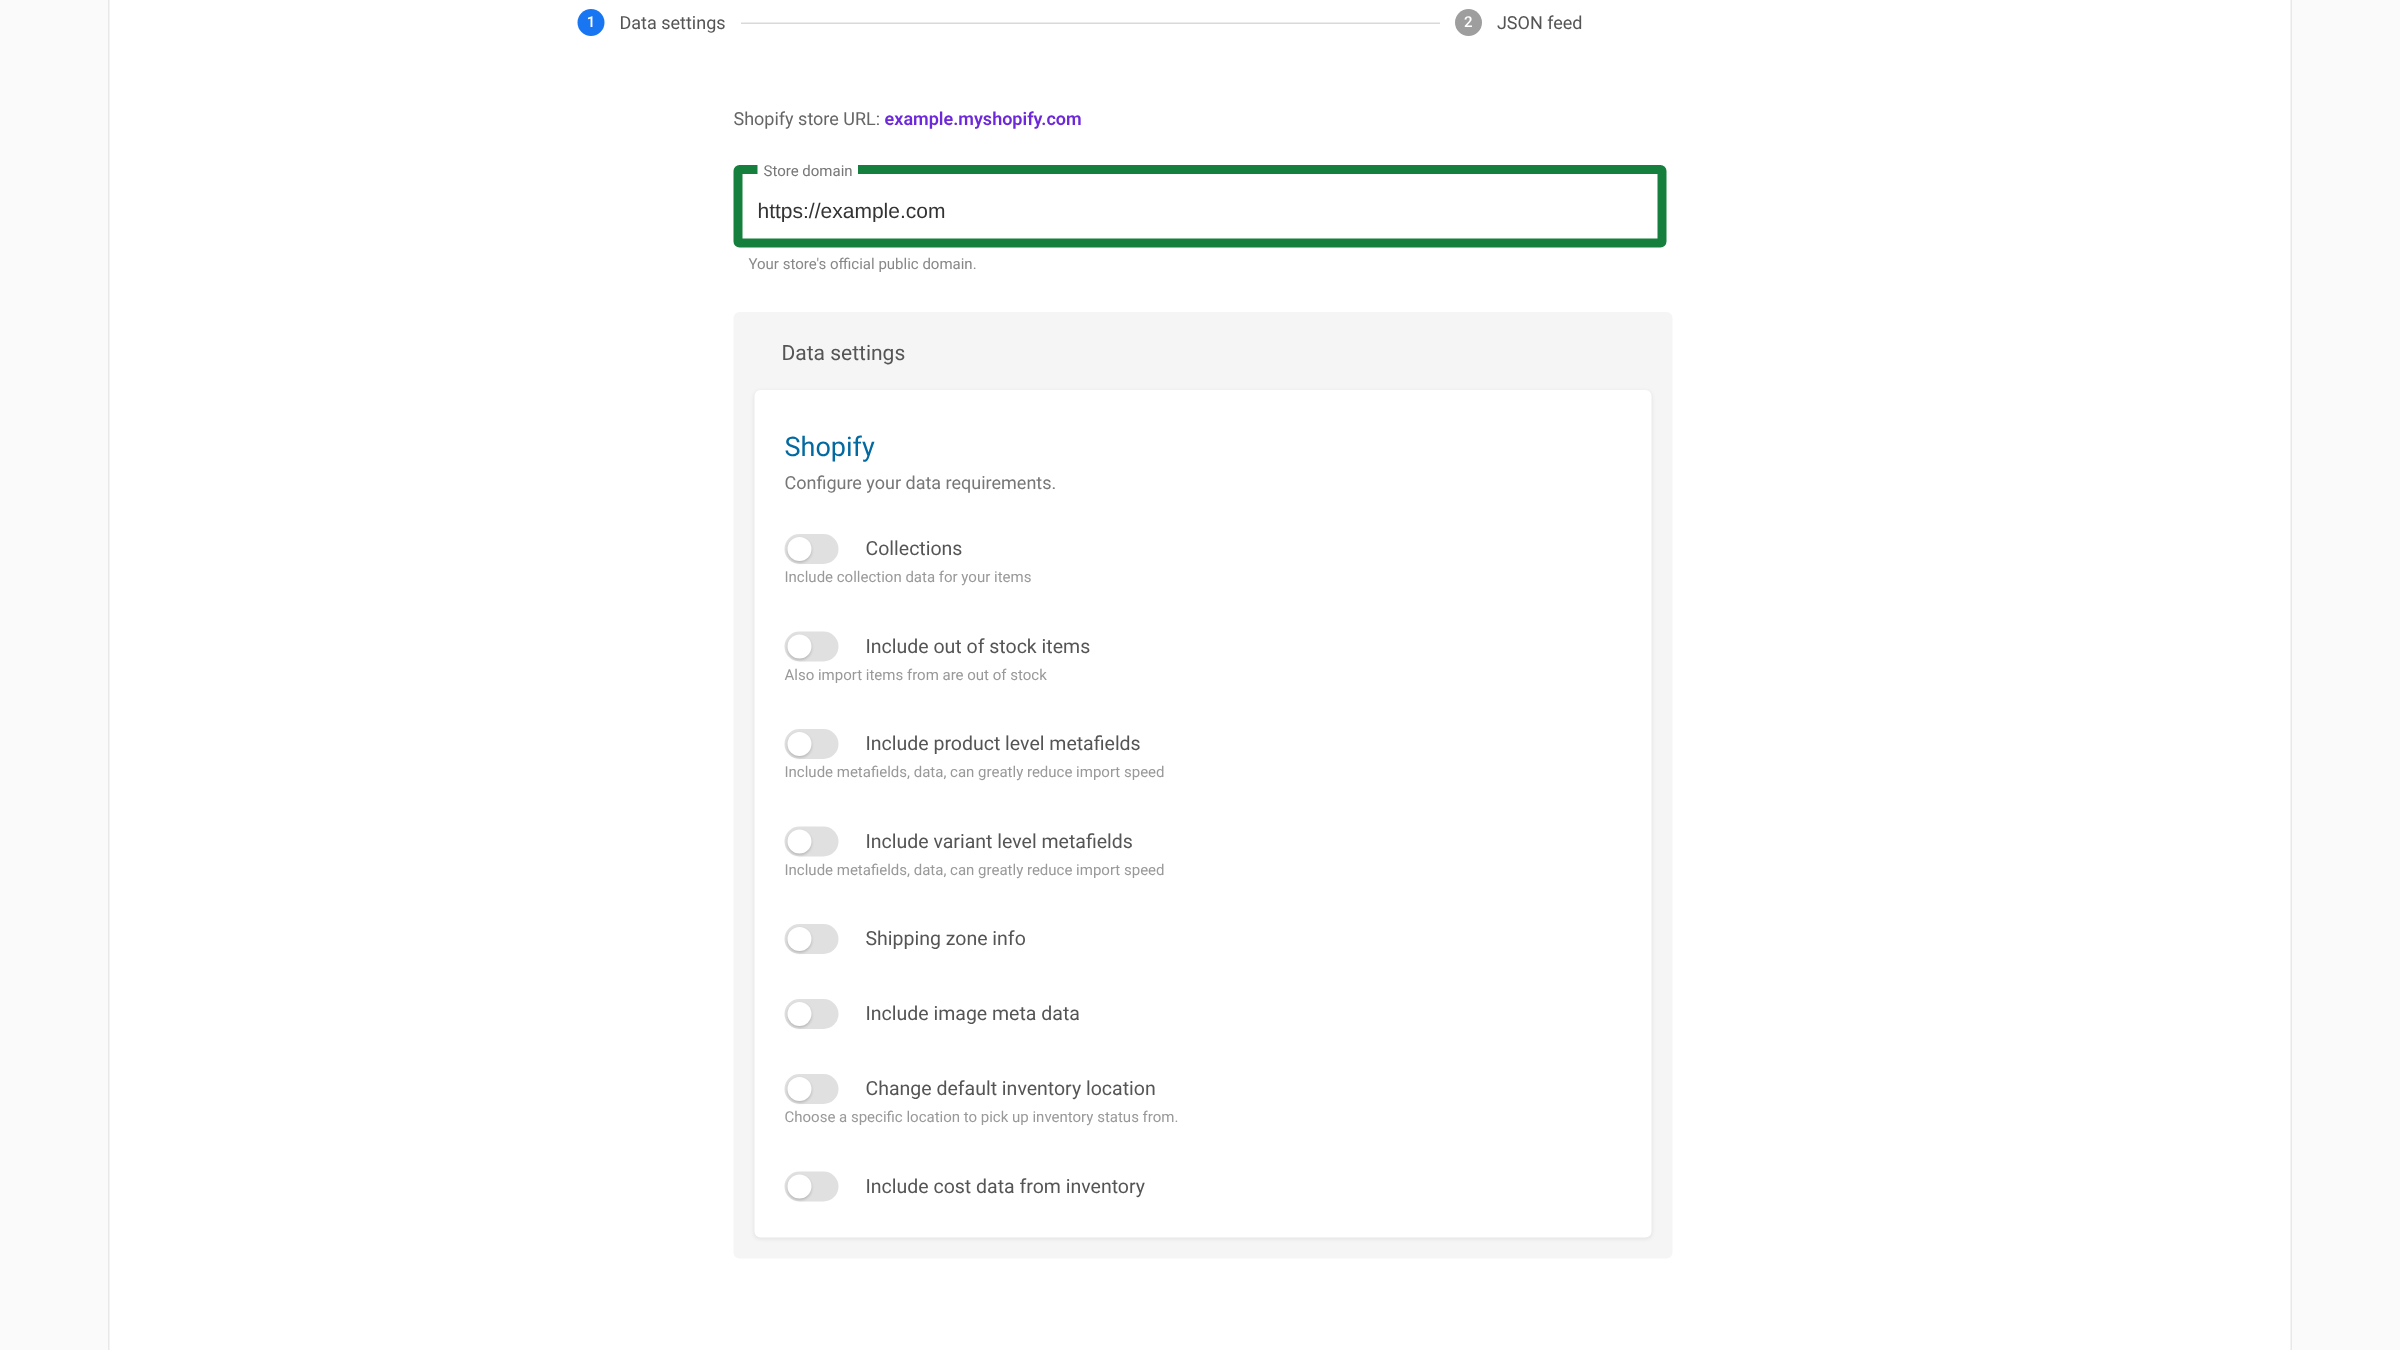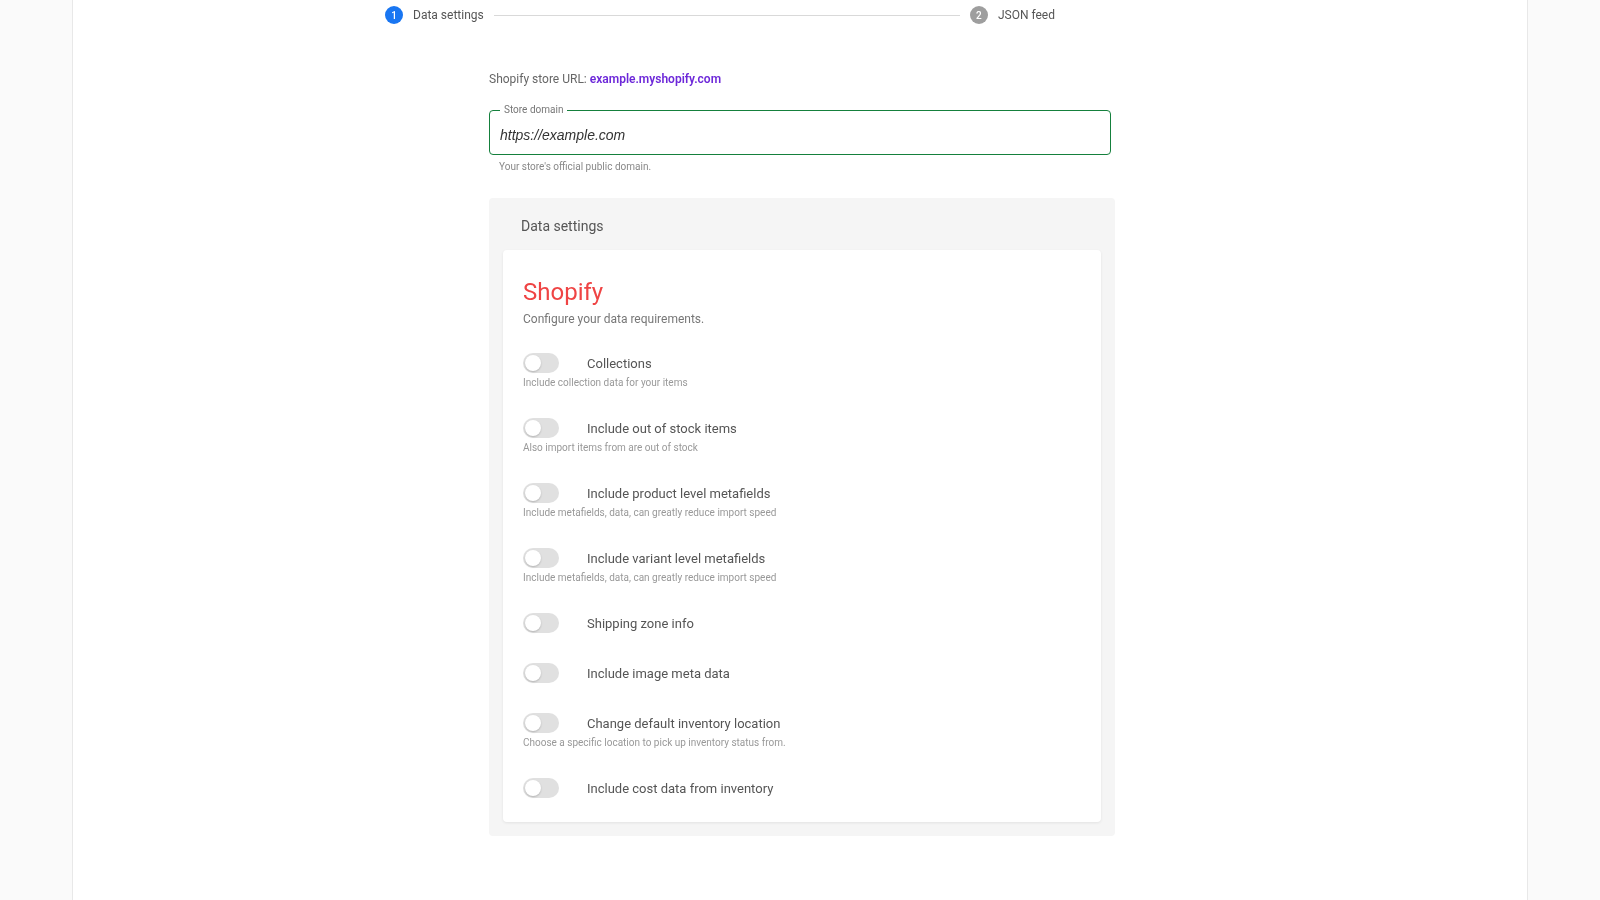--- a/index.html
+++ b/index.html
@@ -57,41 +57,40 @@
   padding: 18px 24px 0 24px;
 }
 .url-line {
   font-size: 12px;
   color: #666;
   margin-bottom: 24px;
 }
 .url-strong { color: #6d28d9; font-weight: 600; }
 .field-wrap {
   position: relative;
-  border: 1px solid #15803d;
+  border: 6px solid #15803d;
   border-radius: 4px;
   padding: 14px 10px 10px 10px;
   margin-bottom: 4px;
 }
 .field-legend {
   position: absolute;
   top: -7px; left: 10px;
   background: #fff;
   padding: 0 4px;
   font-size: 10px;
   color: #777;
 }
 .field-input {
   width: 100%;
   border: none;
   outline: none;
   font-size: 14px;
   color: #333;
   background: transparent;
-  font-style: italic;
 }
 .field-help {
   font-size: 10px;
   color: #888;
   margin-left: 10px;
   margin-top: 6px;
 }
 .settings-panel {
   width: 626px;
   margin-top: 26px;
@@ -105,33 +104,33 @@
   margin-left: 18px;
   margin-bottom: 16px;
 }
 .inner-card {
   background: #fff;
   border-radius: 4px;
   box-shadow: 0 1px 3px rgba(0,0,0,0.08);
   padding: 28px 20px 20px 20px;
 }
 .inner-title {
-  font-size: 24px;
-  color: #ef4444;
+  font-size: 18px;
+  color: #0369a1;
   margin-bottom: 6px;
 }
 .inner-sub {
   font-size: 12px;
   color: #777;
   margin-bottom: 27px;
 }
 .toggle-row {
   display: flex;
   align-items: center;
-  gap: 28px;
+  gap: 18px;
   margin-bottom: 4px;
 }
 .toggle-group {
   margin-bottom: 30px;
 }
 .toggle-group:last-child { margin-bottom: 4px; }
 .toggle {
   width: 36px; height: 20px;
   background: #e0e0e0;
   border-radius: 10px;

